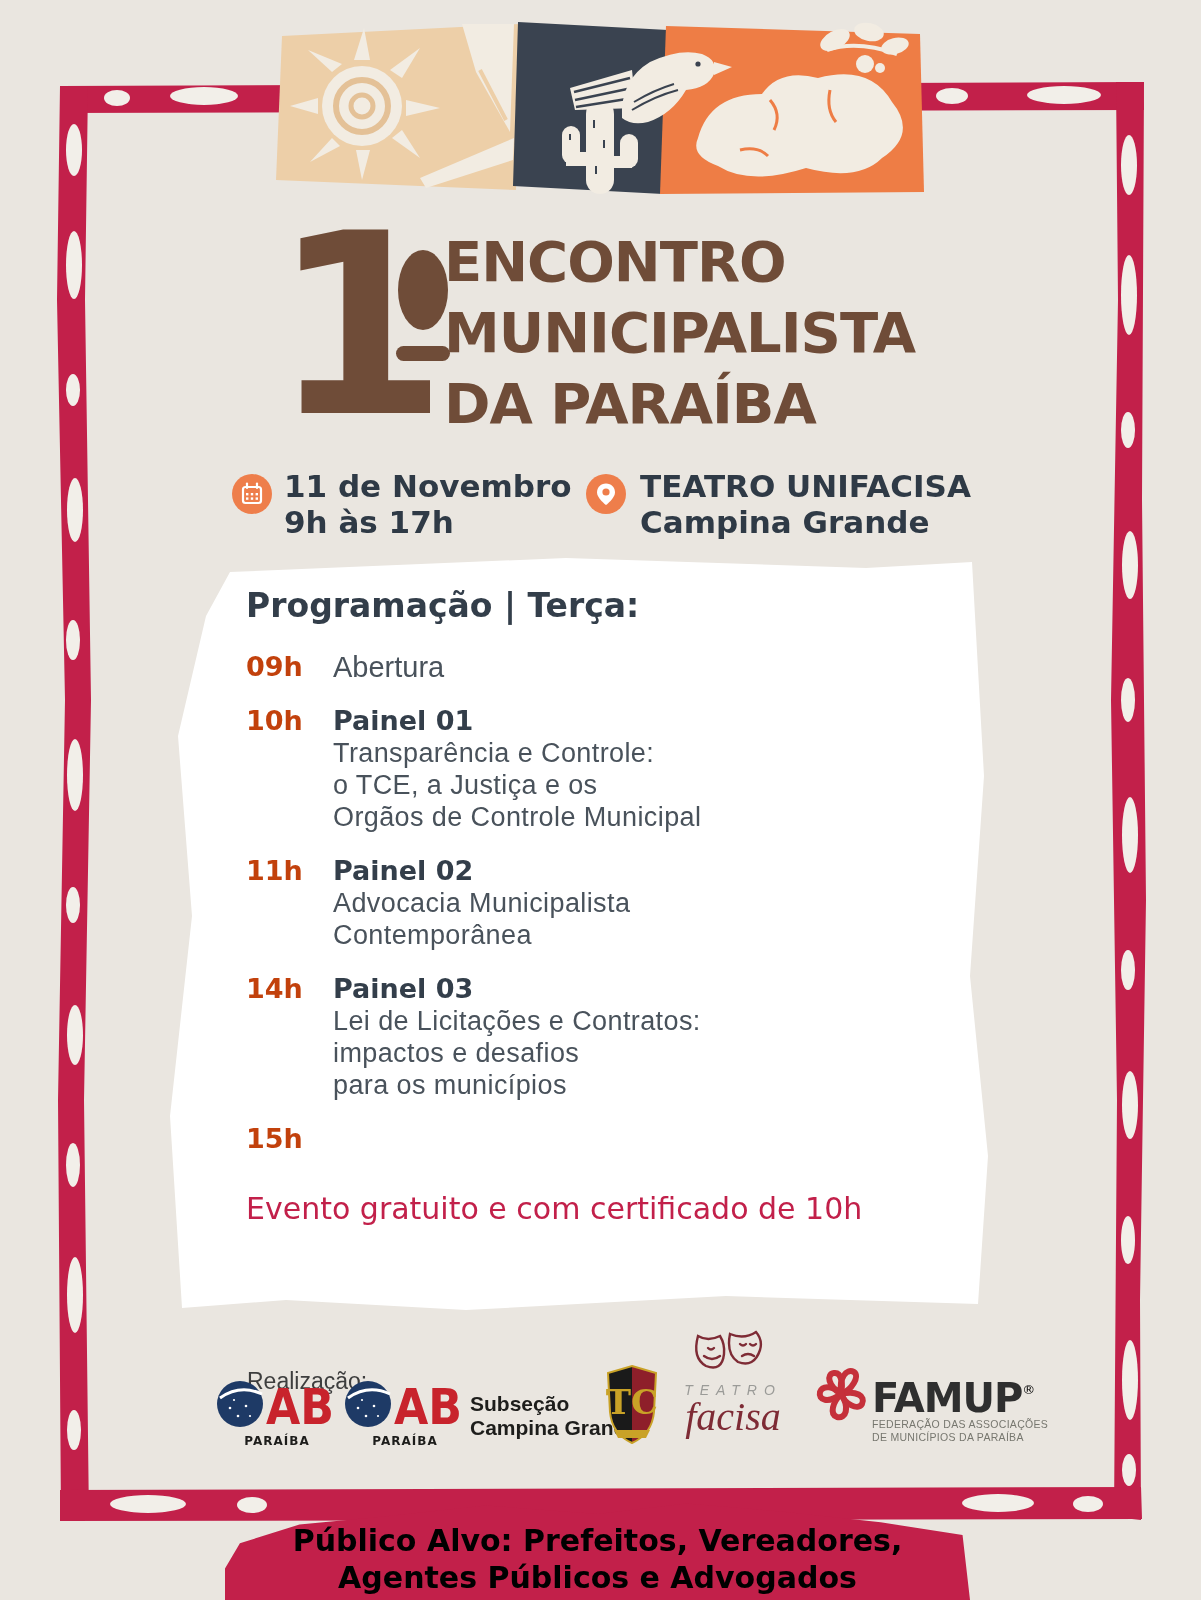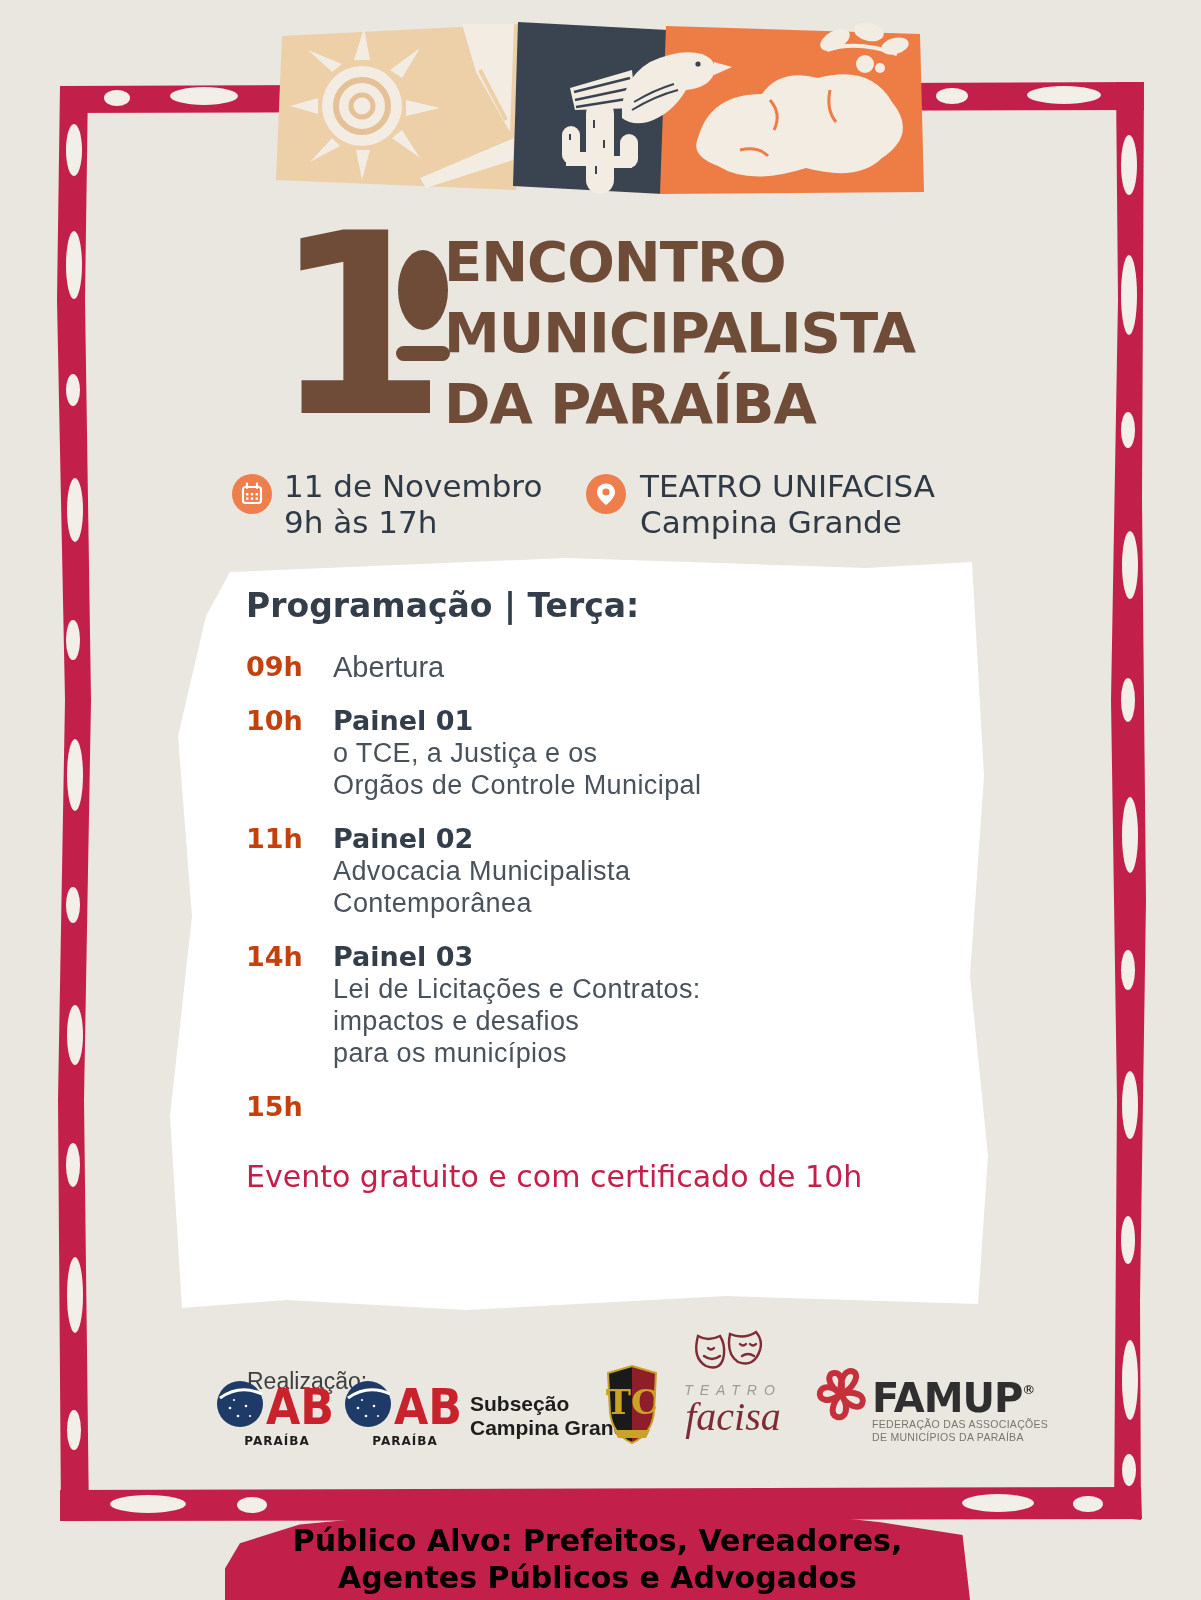--- a/index.html
+++ b/index.html
@@ -20,21 +20,21 @@
   }
   .ordinal-bar{
     left:396px;top:346px;width:54px;height:15px;background:#6F4C38;border-radius:8px;
   }
   .title-lines{left:444px;top:226px;}
   .title-line{
     font-weight:bold;font-size:56px;line-height:71px;color:#6F4C38;letter-spacing:-1px;
   }
 
   
-  .info-text{font-weight:normal;font-size:31px;line-height:36px;color:#2F3A46;}
+  .info-text{font-weight:bold;font-size:31px;line-height:36px;color:#2F3A46;}
   .date-block{left:284px;top:468px;}
   .venue-block{left:640px;top:468px;}
 
   
   .card{
     left:166px;top:556px;width:828px;height:760px;background:#FFFFFF;
     clip-path:polygon(64px 16px,400px 2px,700px 12px,806px 6px,818px 220px,804px 420px,
       822px 600px,812px 748px,560px 740px,300px 754px,120px 744px,16px 752px,
       4px 560px,26px 360px,12px 180px,40px 60px);
   }
@@ -233,20 +233,21 @@
     <div class="prog-body">
       <div class="prog-title plain">Abertura</div>
     </div>
   </div>
 
   <div class="prog-row">
     <div class="prog-time">10h</div>
     <div class="prog-body">
       <div class="prog-title">Painel 01</div>
       <div>
+          <div class="prog-line">Transparência e Controle:</div>
           <div class="prog-line">o TCE, a Justiça e os</div>
           <div class="prog-line">Orgãos de Controle Municipal</div>
         </div>
     </div>
   </div>
 
   <div class="prog-row">
     <div class="prog-time">11h</div>
     <div class="prog-body">
       <div class="prog-title">Painel 02</div>

